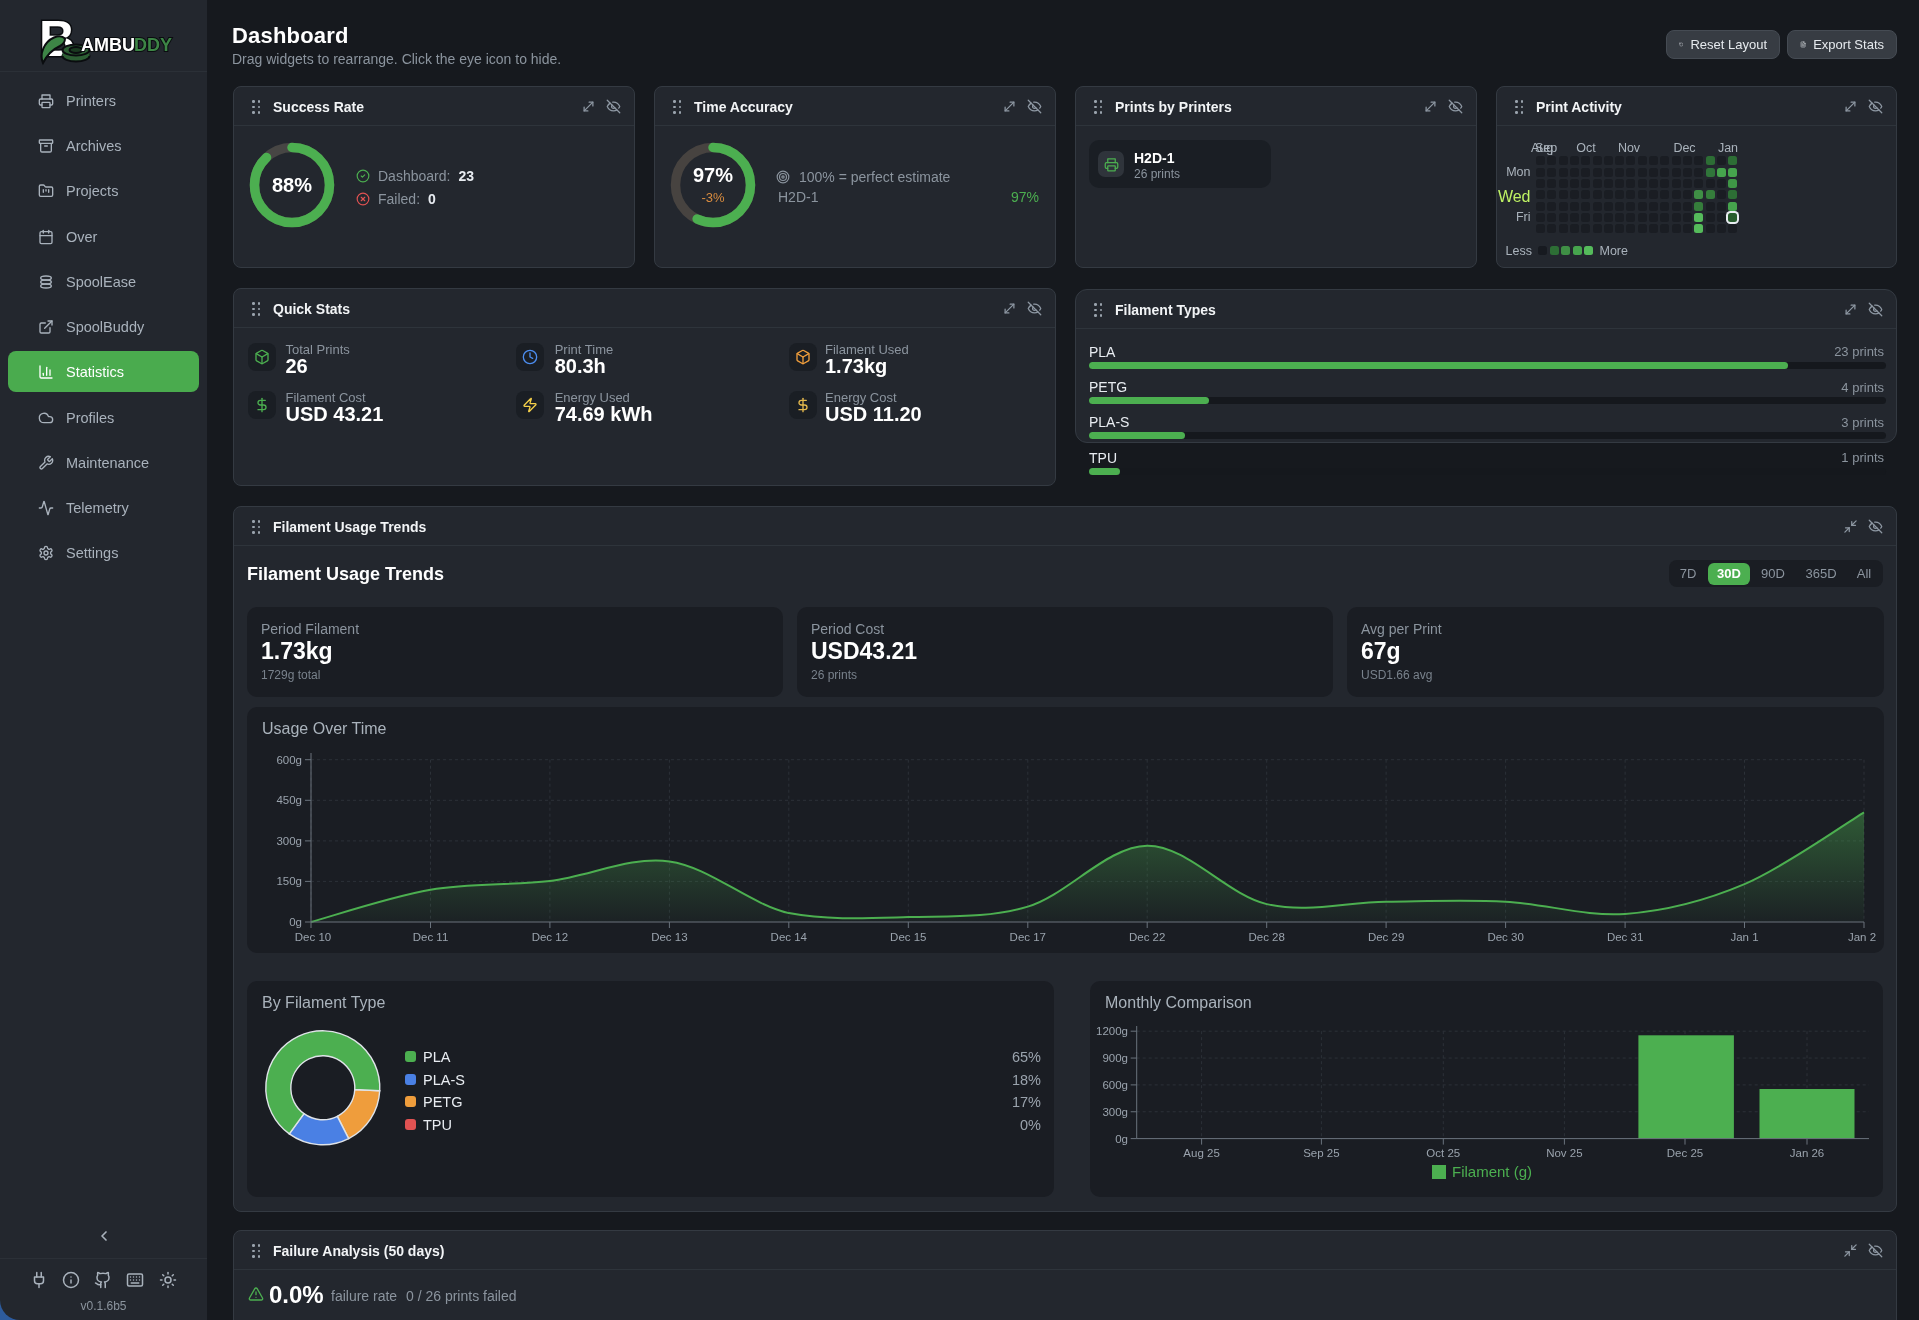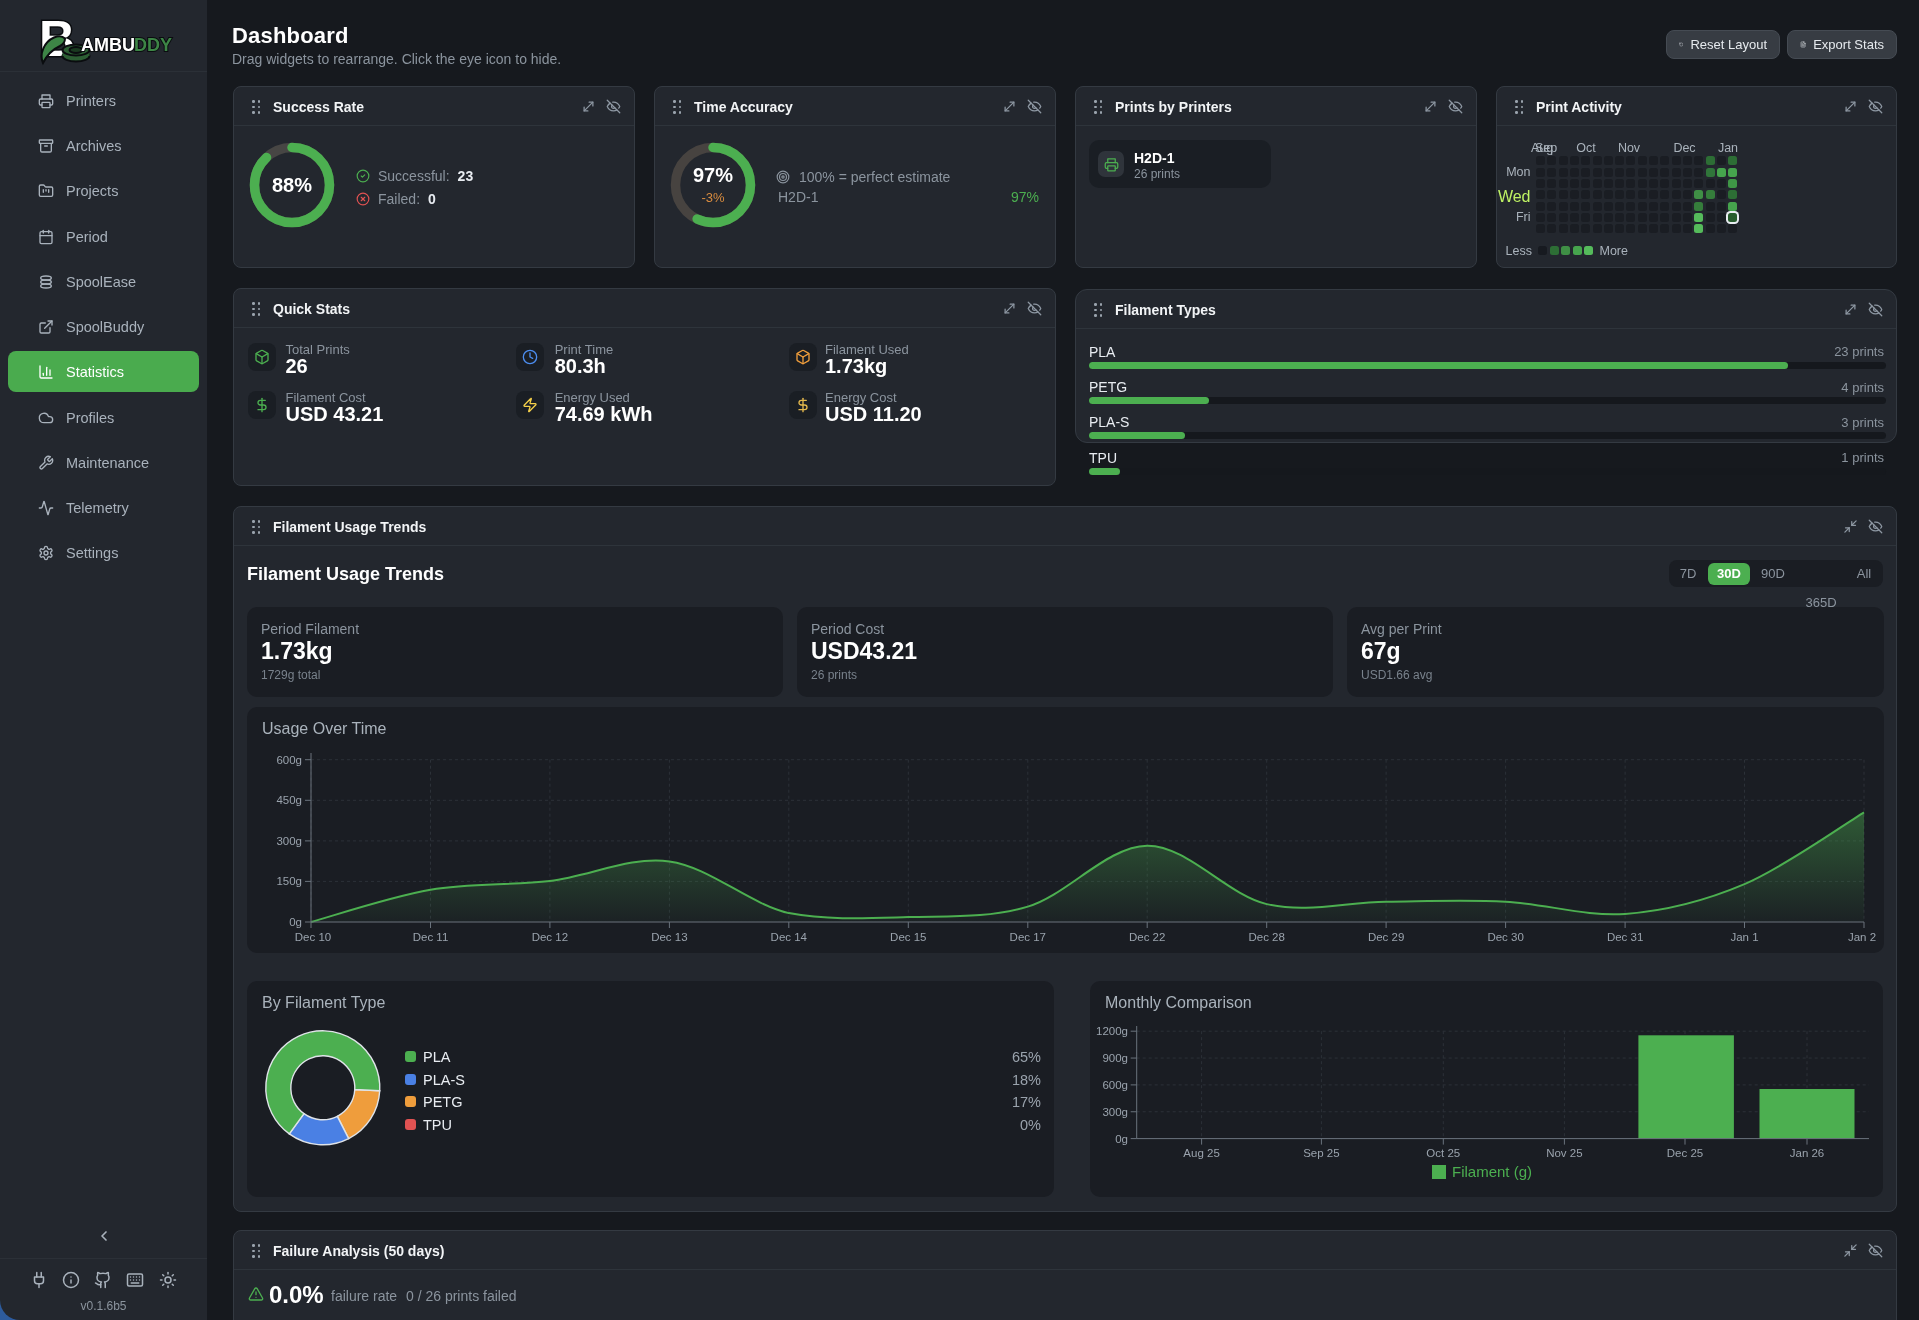--- a/index.html
+++ b/index.html
@@ -91,21 +91,21 @@
       </svg>
       <span>Projects</span>
     </div>
   <div class="nav" style="top:216px;">
       <svg viewBox="0 0 24 24" fill="none" stroke="currentColor" stroke-width="2" stroke-linecap="round" stroke-linejoin="round">
         <rect x="3" y="4" width="18" height="18" rx="2"></rect>
         <path d="M16 2v4"></path>
         <path d="M8 2v4"></path>
         <path d="M3 10h18"></path>
       </svg>
-      <span>Period</span>
+      <span>Over</span>
     </div>
   <div class="nav" style="top:261px;">
       <svg viewBox="0 0 24 24" fill="none" stroke="currentColor" stroke-width="2" stroke-linecap="round" stroke-linejoin="round">
         <ellipse cx="12" cy="6" rx="8" ry="3"></ellipse>
         <ellipse cx="12" cy="12" rx="8" ry="3"></ellipse>
         <ellipse cx="12" cy="18" rx="8" ry="3"></ellipse>
       </svg>
       <span>SpoolEase</span>
     </div>
   <div class="nav" style="top:306px;">
@@ -237,21 +237,21 @@
   <svg class="abs" style="left:8px; top:48px;" width="100" height="100">
     <circle cx="50" cy="50" r="37.5" fill="none" stroke="#474644" stroke-width="9.5"></circle>
     <circle cx="50" cy="50" r="37.5" fill="none" stroke="#4caf50" stroke-width="9.5" stroke-linecap="round" stroke-dasharray="207.3 235.6" transform="rotate(-90 50 50)"></circle>
   </svg>
   <div class="abs" style="left:8px; top:48px; width:100px; height:100px; display:flex; align-items:center; justify-content:center; font-size:20px; font-weight:700; color:#fff;">88%</div>
   <div class="abs" style="left:122px; top:81px; display:flex; align-items:center; gap:8px;">
       <svg width="14" height="14" viewBox="0 0 24 24" fill="none" stroke="#4caf50" stroke-width="2" stroke-linecap="round" stroke-linejoin="round">
         <circle cx="12" cy="12" r="10"></circle>
         <path d="m9 12 2 2 4-4"></path>
       </svg>
-      <span class="muted" style="font-size:14px;">Successful:</span>
+      <span class="muted" style="font-size:14px;">Dashboard:</span>
       <span style="font-size:14px; font-weight:700;">23</span>
     </div>
   <div class="abs" style="left:122px; top:104px; display:flex; align-items:center; gap:8px;">
       <svg width="14" height="14" viewBox="0 0 24 24" fill="none" stroke="#e05252" stroke-width="2" stroke-linecap="round" stroke-linejoin="round">
         <circle cx="12" cy="12" r="10"></circle>
         <path d="m15 9-6 6"></path>
         <path d="m9 9 6 6"></path>
       </svg>
       <span class="muted" style="font-size:14px;">Failed:</span>
       <span style="font-size:14px; font-weight:700;">0</span>
@@ -652,21 +652,21 @@
           <path d="M6.61 6.61A13.526 13.526 0 0 0 2 12s3 7 10 7a9.74 9.74 0 0 0 5.39-1.61"></path>
           <path d="m2 2 20 20"></path>
         </svg>
       </div>
     </div>
   <div class="abs" style="left:13px; top:57px; font-size:18px; font-weight:700; color:#fff;">Filament Usage Trends</div>
   <div class="abs" style="left:1435px; top:53px; width:214px; height:27px; background:#1a1d23; border-radius:8px;">
     <div class="pill abs" style="left:4px; top:3px; width:30px; height:21px;">7D</div>
     <div class="pill abs" style="left:39px; top:2.5px; width:42px; height:22px; background:#4caf50; border-radius:6px; color:#fff; font-weight:700;">30D</div>
     <div class="pill abs" style="left:86px; top:3px; width:36px; height:21px;">90D</div>
-    <div class="pill abs" style="left:130px; top:3px; width:44px; height:21px;margin-top:29px;">365D</div>
+    <div class="pill abs" style="left:130px; top:3px; width:44px; height:21px;">365D</div>
     <div class="pill abs" style="left:180px; top:3px; width:30px; height:21px;">All</div>
   </div>
   <div class="subcard" style="left:13px; top:100px; width:536px; height:90px;">
     <div class="abs" style="left:14px; top:14px; font-size:14px; color:#8b949e;">Period Filament</div>
     <div class="abs" style="left:14px; top:31px; font-size:23px; font-weight:700; color:#fff;">1.73kg</div>
     <div class="abs" style="left:14px; top:61px; font-size:12px; color:#79828c;">1729g total</div>
   </div>
   <div class="subcard" style="left:563px; top:100px; width:536px; height:90px;">
     <div class="abs" style="left:14px; top:14px; font-size:14px; color:#8b949e;">Period Cost</div>
     <div class="abs" style="left:14px; top:31px; font-size:23px; font-weight:700; color:#fff;">USD43.21</div>

